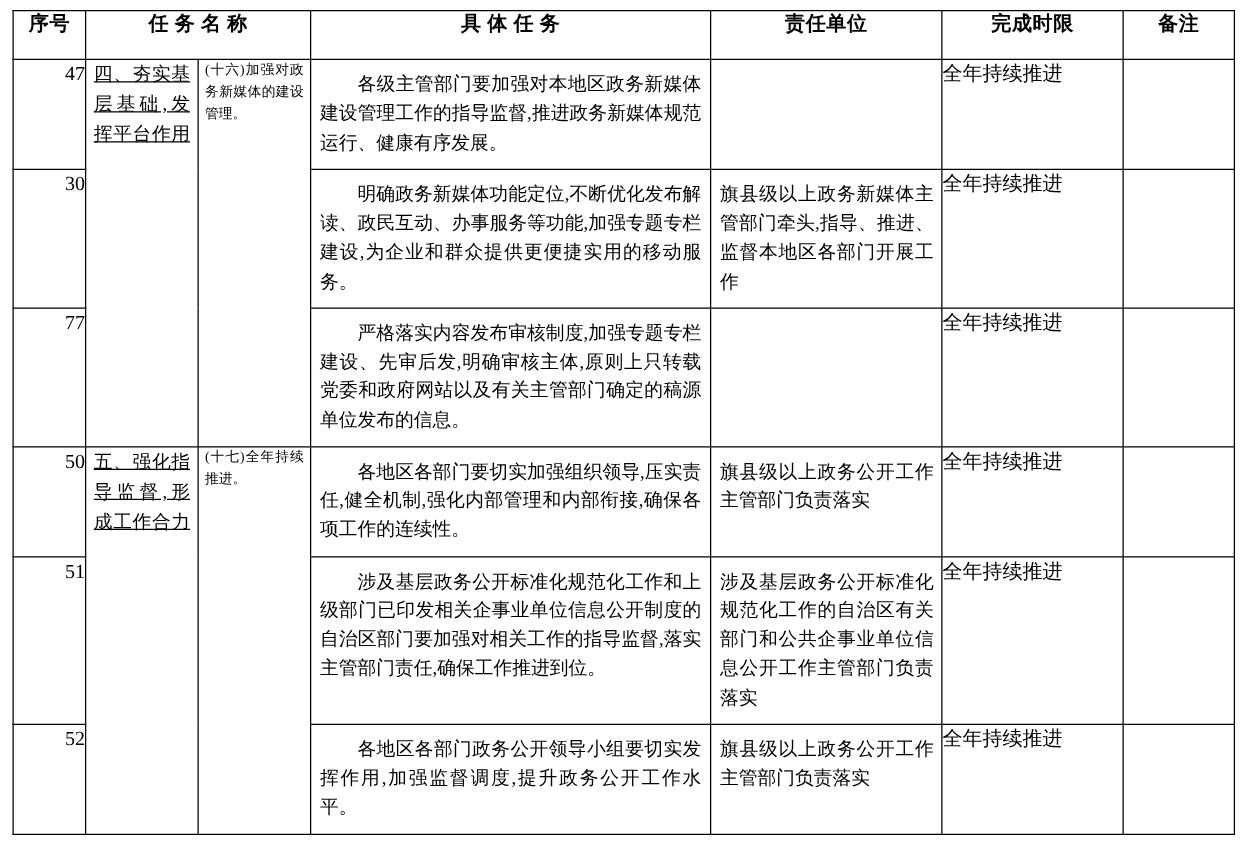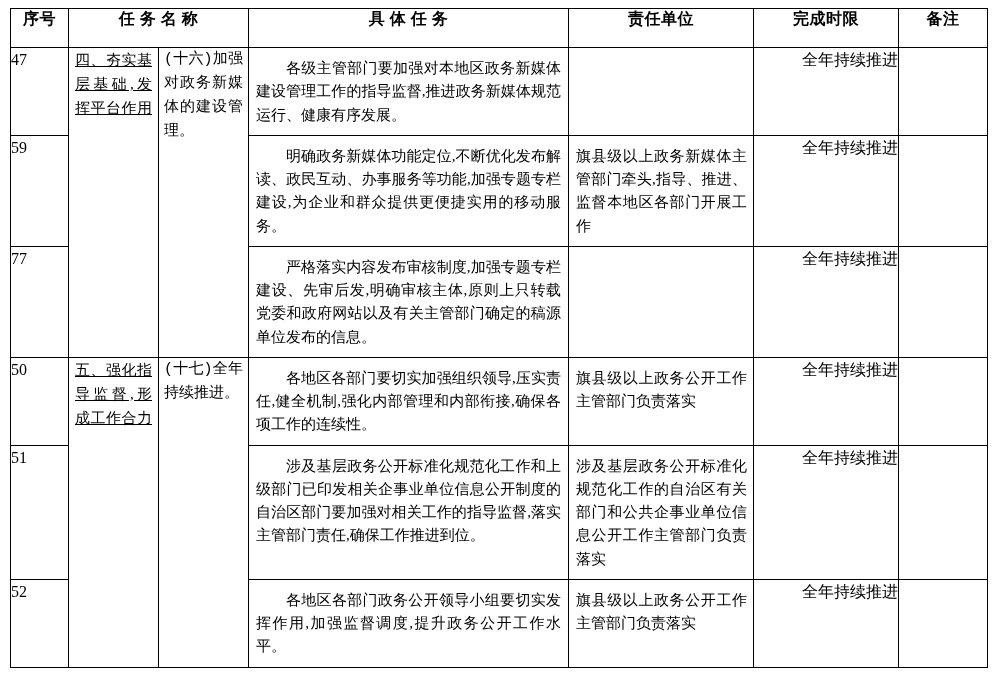--- a/index.html
+++ b/index.html
@@ -52,21 +52,21 @@
     white-space: nowrap;
   }
   td .cell {
     box-sizing: border-box;
     padding: 8px 6px 8px 6px;
     font-size: 15px;
     line-height: 1.55;
   }
   
   td.seq {
-    text-align: left;
+    text-align: right;
     vertical-align: middle;
   }
   td.seq .cell {
     padding: 0;
     font-size: 16px;
   }
   
   td.taskname {
     vertical-align: middle;
   }
@@ -75,38 +75,37 @@
     line-height: 1.6;
     text-align: justify;
     text-align-last: justify;
     padding: 0 6px;
     text-decoration: underline;
   }
   td.detail {
     vertical-align: middle;
   }
   td.detail .cell {
-    font-size: 15px;
+    font-size: 11px;
     line-height: 1.6;
     text-align: justify;
     padding: 0 5px;
-    font-family: Liberation Mono, monospace;
   }
   td.content .cell {
     text-indent: 2em;
     text-align: justify;
     padding: 9px 7px 8px 7px;
   }
   td.unit .cell {
     text-align: justify;
     padding: 9px 6px 8px 7px;
   }
   td.time {
     vertical-align: middle;
-    text-align: right;
+    text-align: left;
   }
   td.time .cell {
     padding: 0;
     font-size: 16px;
     white-space: nowrap;
   }
   td.note .cell {
     padding: 0;
   }
 </style>
@@ -155,21 +154,21 @@
         <td class="time">
           <div class="cell">全年持续推进</div>
         </td>
         <td class="note">
           <div class="cell"></div>
         </td>
       </tr>
 
       <tr>
         <td class="seq">
-          <div class="cell">59</div>
+          <div class="cell">30</div>
         </td>
         <td class="content">
           <div class="cell">明确政务新媒体功能定位,不断优化发布解读、政民互动、办事服务等功能,加强专题专栏建设,为企业和群众提供更便捷实用的移动服务。</div>
         </td>
         <td class="unit">
           <div class="cell">旗县级以上政务新媒体主管部门牵头,指导、推进、监督本地区各部门开展工作</div>
         </td>
         <td class="time">
           <div class="cell">全年持续推进</div>
         </td>

